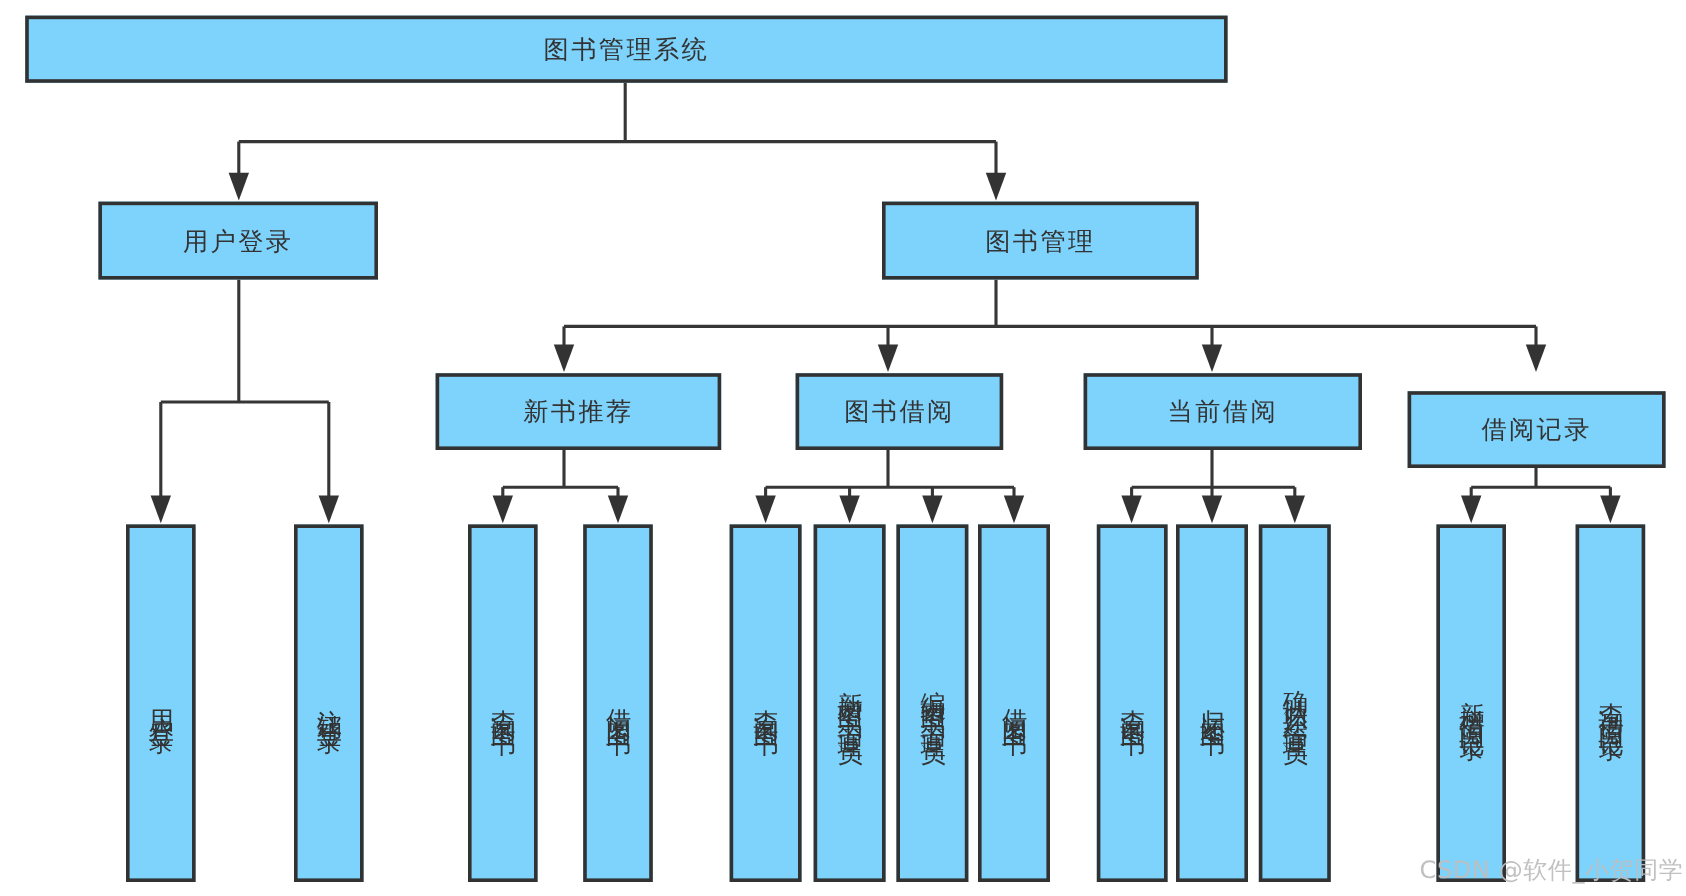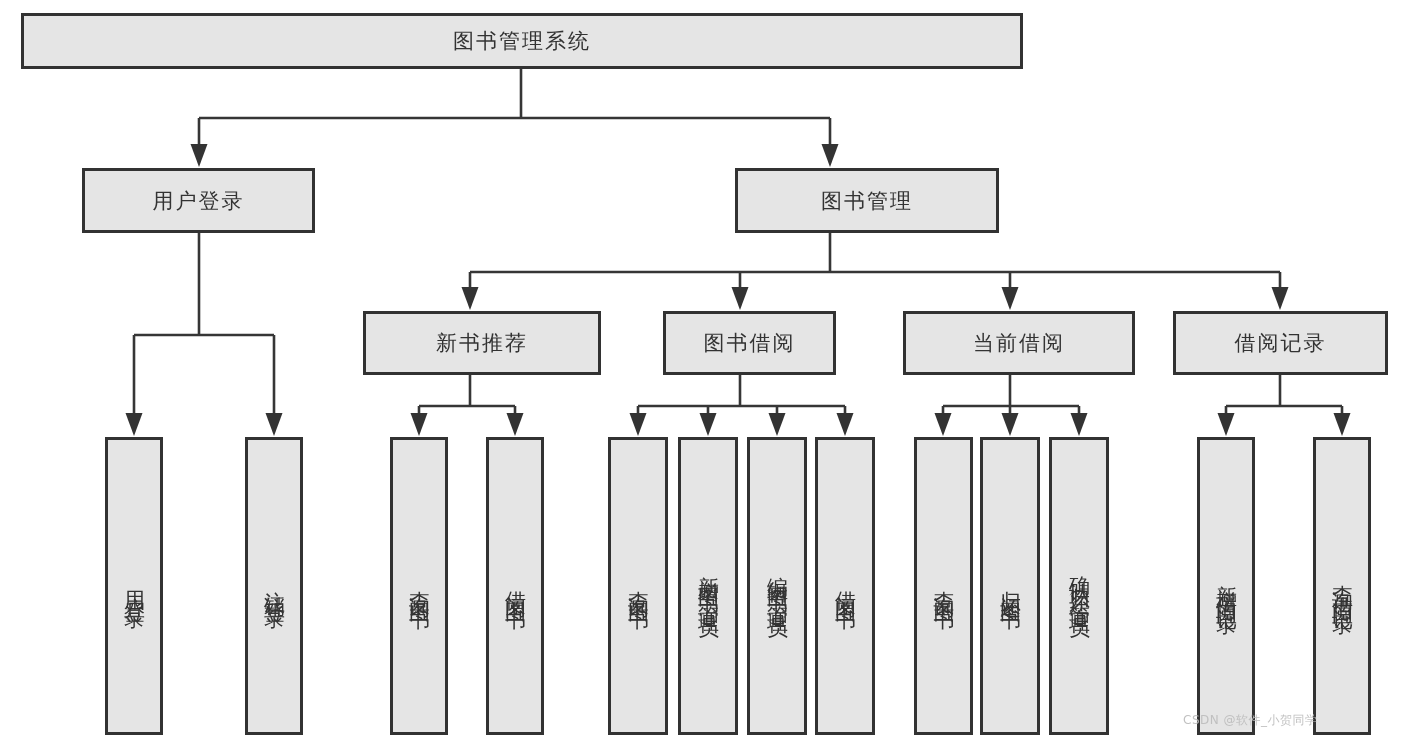--- a/index.html
+++ b/index.html
@@ -5,31 +5,31 @@
   * { margin:0; padding:0; box-sizing:border-box; }
   html,body { background:#fff; }
   .canvas {
     position:relative; width:1405px; height:747px; background:#ffffff;
     font-family:"DejaVu Sans", sans-serif; overflow:hidden;
   }
   .connectors { position:absolute; left:0; top:0; width:1405px; height:747px; }
   .connectors path.line { stroke:#363636; stroke-width:2.6; fill:none; }
   .connectors path.arrow { fill:#333333; stroke:none; }
   .node {
-    position:absolute; background:#e5e5e5; border:3px solid #323232;
+    position:absolute; background:#7dd3fc; border:3px solid #323232;
     display:flex; align-items:center; justify-content:center;
     color:#333333; font-size:21px; letter-spacing:2px; z-index:2;text-align:center;
   }
   .node.leaf span {
     writing-mode:vertical-rl; text-orientation:mixed;
     font-size:21px; letter-spacing:6px; color:#333333; line-height:1;
   }
   .watermark {
     position:absolute; left:1183px; top:712px; z-index:5;
-    color:rgba(190,190,190,0.95); font-size:12px; letter-spacing:0.5px;
+    color:rgba(190,190,190,0.95); font-size:20px; letter-spacing:0.5px;
     white-space:nowrap;
   }
 </style>
 </head>
 <body>
 
 <div class="canvas">
 
   <svg class="connectors" viewBox="0 0 1405 747" xmlns="http://www.w3.org/2000/svg">
 
@@ -106,21 +106,21 @@
 
   <div class="node" style="left:363px;top:311px;width:238px;height:64px">
     <span>新书推荐</span>
   </div>
   <div class="node" style="left:663px;top:311px;width:173px;height:64px">
     <span>图书借阅</span>
   </div>
   <div class="node" style="left:903px;top:311px;width:232px;height:64px">
     <span>当前借阅</span>
   </div>
-  <div class="node" style="left:1173px;top:311px;width:215px;height:64px">
+  <div class="node" style="left:1173px;top:326px;width:215px;height:64px">
     <span>借阅记录</span>
   </div>
 
   <div class="node leaf" style="left:105px;top:437px;width:58px;height:298px">
     <span>用户登录</span>
   </div>
   <div class="node leaf" style="left:245px;top:437px;width:58px;height:298px">
     <span>注销登录</span>
   </div>
 

